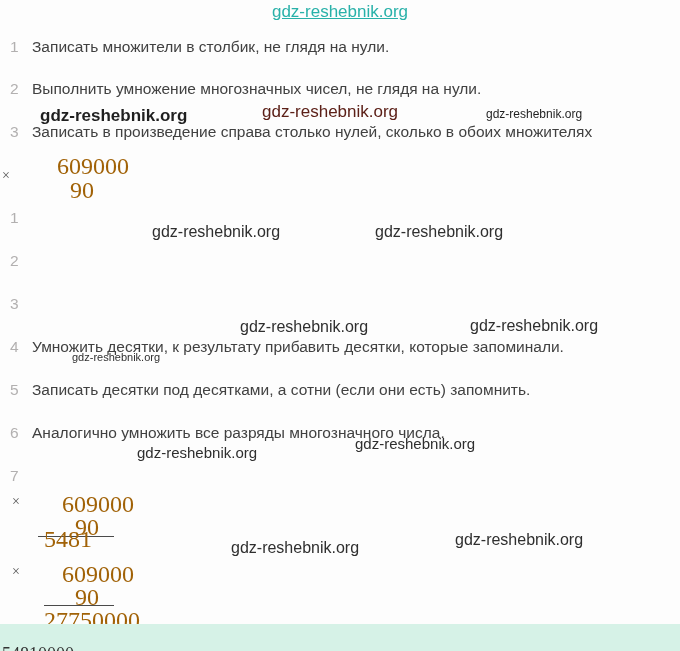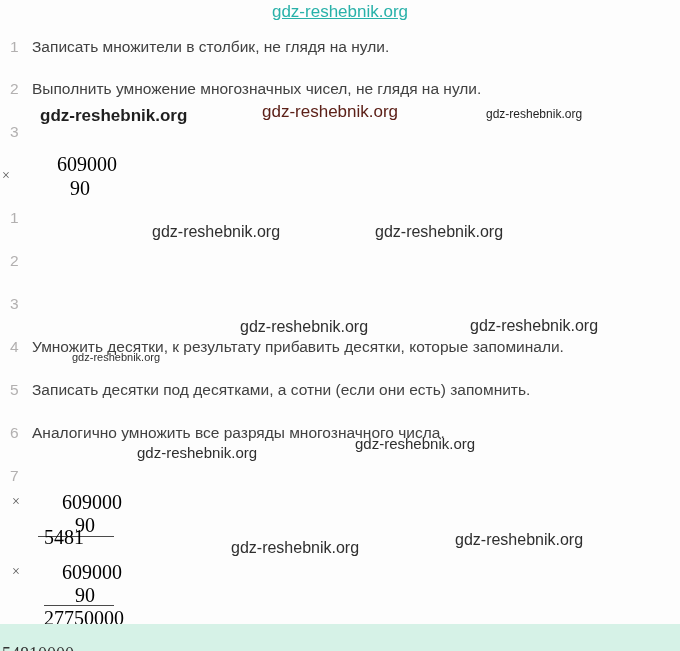--- a/index.html
+++ b/index.html
@@ -6,21 +6,21 @@
   body{width:680px;height:651px;background:#ffffff;font-family:"Liberation Sans",sans-serif;}
   .page{position:relative;width:680px;height:651px;background:#fdfdfd;overflow:hidden;}
 
   .wm{position:absolute;white-space:nowrap;color:#2f2f2f;text-decoration:none;font-family:"Liberation Sans",sans-serif;}
   .wm-top{left:50%;top:2px;transform:translateX(-50%);font-size:17px;color:#29b1a9;text-decoration:underline;}
 
   .step{position:absolute;left:0;width:680px;height:20px;font-size:15.5px;color:#414141;white-space:nowrap;}
   .step .num{position:absolute;left:10px;top:0;color:#b2b0b0;}
   .step .txt{position:absolute;left:32px;top:0;}
 
-  .math{position:absolute;font-family:"Liberation Serif","DejaVu Serif",serif;font-size:20px;color:#000000;white-space:nowrap;line-height:1;}
+  .math{position:absolute;font-family:"Liberation Serif","DejaVu Serif",serif;font-size:24px;color:#a16207;white-space:nowrap;line-height:1;}
   .sign{font-size:14px;color:#555555;}
   .mline{position:absolute;height:1px;background:#4a4a4a;}
 
   .answer-bar{position:absolute;left:0;top:624px;width:680px;height:27px;background:#d6f2e7;display:flex;align-items:center;}
   .answer-bar .answer-text{font-family:"Liberation Serif","DejaVu Serif",serif;font-size:18px;color:#333333;padding-left:2px;margin-top:33px;}
 </style>
 </head>
 <body>
 
 <div class="page">
@@ -35,20 +35,21 @@
     <span class="num">2</span>
     <span class="txt">Выполнить умножение многозначных чисел, не глядя на нули.</span>
   </div>
 
   <span class="wm" style="left:40px;top:106px;font-size:17px;font-weight:bold;color:#1f1f1f">gdz-reshebnik.org</span>
   <span class="wm" style="left:262px;top:102px;font-size:17px;color:#5c2018">gdz-reshebnik.org</span>
   <span class="wm" style="left:486px;top:107px;font-size:12px;color:#1f1f1f">gdz-reshebnik.org</span>
 
   <div class="step" style="top:123px">
     <span class="num">3</span>
+    <span class="txt">Записать в произведение справа столько нулей, сколько в обоих множителях</span>
   </div>
 
   <span class="math sign" style="left:2px;top:169px">×</span>
   <span class="math" style="left:57px;top:154px">609000</span>
   <span class="math" style="left:70px;top:178px">90</span>
 
   <div class="step" style="top:209px">
     <span class="num">1</span>
   </div>
 

